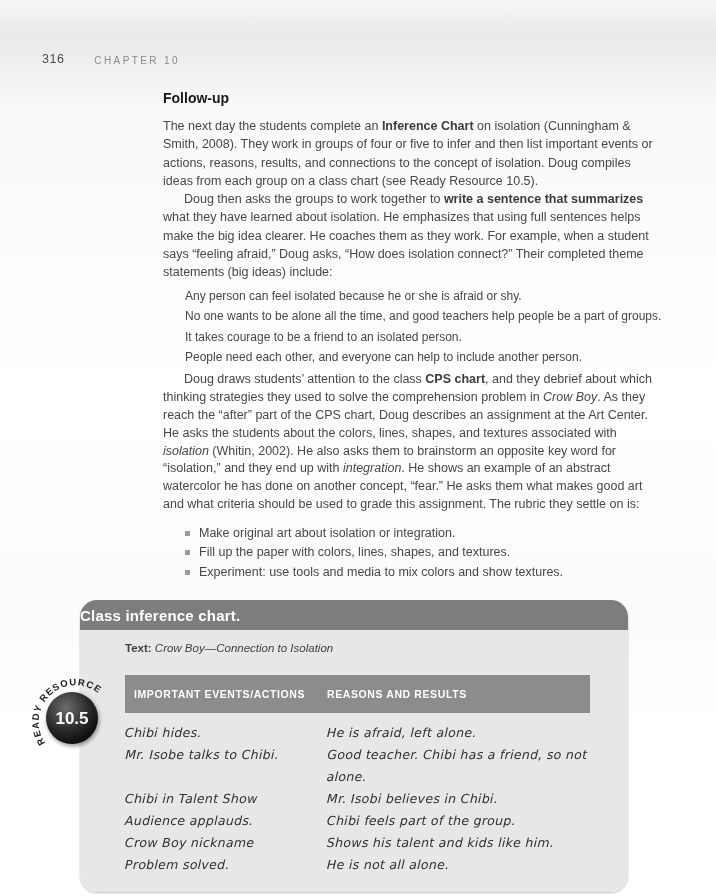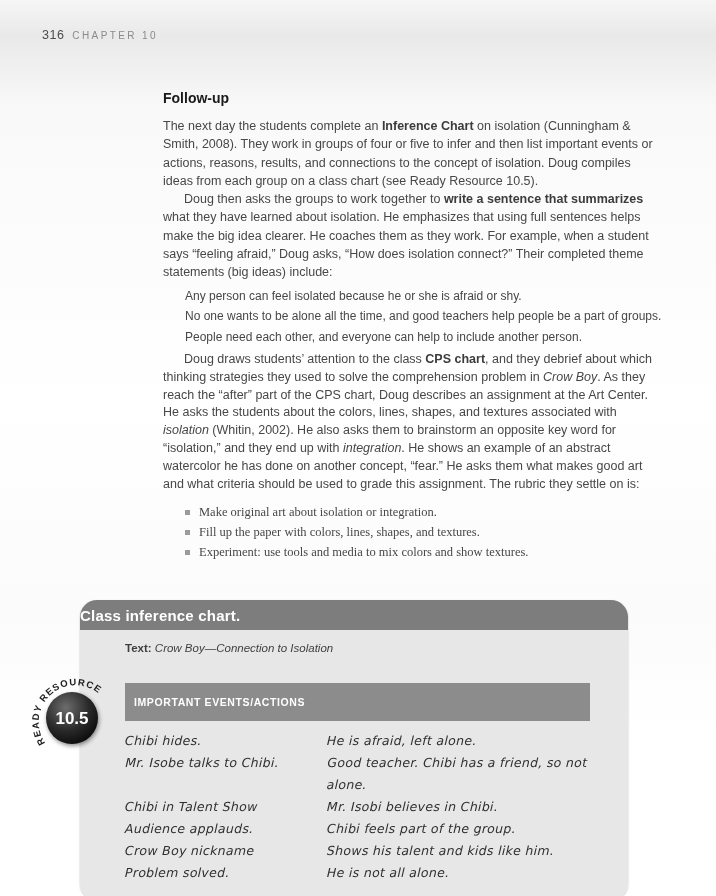--- a/index.html
+++ b/index.html
@@ -5,43 +5,43 @@
   html,body{margin:0;padding:0;}
   .page{
     position:relative;
     width:716px;height:896px;
     overflow:hidden;
     background:linear-gradient(180deg,#f6f6f6 0%,#e9e9e9 4%,#f9f9f9 12%,#ffffff 45%,#fbfbfb 68%,#ffffff 82%,#ffffff 100%);
     font-family:"Liberation Sans","DejaVu Sans",sans-serif;
     color:var(--page-text,#474747);
   }
   
-  .running-head{position:absolute;left:42px;top:28px;display:flex;align-items:center;gap:8px;}
+  .running-head{position:absolute;left:42px;top:52px;display:flex;align-items:flex-end;gap:30px;}
   .folio{font-size:12.5px;color:#4c4c4c;letter-spacing:.5px;}
   .chapter{font-size:10px;color:var(--chapter-label,#8a8a8a);letter-spacing:2.4px;}
   
   .content{position:absolute;left:163px;top:64px;width:500px;margin-top:24px;}
   .follow-up{font-size:14px;line-height:20px;font-weight:bold;color:var(--heading,#1a1a1a);margin:0 0 9px 0;}
   .body-para{font-size:12.5px;line-height:18.3px;margin:0;color:var(--page-text,#474747);}
   .body-para.indent{text-indent:21px;}
   .body-para b{font-weight:bold;color:#3c3c3c;}
   .body-para i{font-style:italic;}
   .themes{margin:5px 0 5px 22px;}
   .themes p{margin:0 0 2.2px 0;font-size:12px;line-height:18.3px;}
   .para3{line-height:17.8px;}
-  .rubric{list-style:none;margin:10px 0 0 22px;padding:0;font-family:Liberation Serif, serif;}
+  .rubric{list-style:none;margin:10px 0 0 22px;padding:0;}
   .rubric li{position:relative;font-size:12.5px;line-height:19.6px;padding-left:14px;margin:0;}
   .rubric .sq{position:absolute;left:0;top:7px;width:5px;height:5px;background:#9b9b9b;display:inline-block;}
   
   .resource{position:absolute;left:80px;top:600px;width:548px;}
   .resource-box{border-radius:17px;overflow:hidden;box-shadow:0 1px 2px rgba(0,0,0,.25);}
   .resource-titlebar{background:var(--title-bar,#7d7d7d);height:30px;display:flex;align-items:center;justify-content:flex-start;}
   .resource-title{color:#ffffff;font-weight:bold;font-size:15px;letter-spacing:.2px;}
   .resource-body{background:var(--box-bg,#e7e7e7);padding:12px 38px 16px 45px;min-height:170px;}
-  .text-line{font-size:11.5px;margin:0 0 29px 0;color:#3f3f3f;}
+  .text-line{font-size:11.5px;margin:0 0 21px 0;color:#3f3f3f;}
   .text-line b{font-weight:bold;}
   .text-line i{font-style:italic;}
   .chart-header{background:var(--table-header,#8c8c8c);height:38px;display:grid;grid-template-columns:193px 1fr;align-items:center;padding:0 12px 0 9px;margin-bottom:9px;}
   .chart-header span{color:#ffffff;font-weight:bold;font-size:10.5px;letter-spacing:.6px;}
   .trow{display:grid;grid-template-columns:202px 1fr;}
   .trow div{
     font-family:"DejaVu Sans","Liberation Sans",sans-serif;
     font-style:italic;
     font-size:12.5px;line-height:22px;
     color:var(--handwriting,#2f2f2f);
@@ -67,20 +67,21 @@
   <div class="content">
     <h2 class="follow-up">Follow-up</h2>
 
     <p class="body-para"><span>The next day the students complete an </span><b>Inference Chart</b><span> on isolation (Cunningham &amp; Smith, 2008). They work in groups of four or five to infer and then list important events or actions, reasons, results, and connections to the concept of isolation. Doug compiles ideas from each group on a class chart (see Ready Resource 10.5).</span></p>
 
     <p class="body-para indent"><span>Doug then asks the groups to work together to </span><b>write a sentence that summarizes</b><span> what they have learned about isolation. He emphasizes that using full sentences helps make the big idea clearer. He coaches them as they work. For example, when a student says “feeling afraid,” Doug asks, “How does isolation connect?” Their completed theme statements (big ideas) include:</span></p>
 
     <div class="themes">
       <p>Any person can feel isolated because he or she is afraid or shy.</p>
       <p>No one wants to be alone all the time, and good teachers help people be a part of groups.</p>
+      <p>It takes courage to be a friend to an isolated person.</p>
       <p>People need each other, and everyone can help to include another person.</p>
     </div>
 
     <p class="body-para indent para3"><span>Doug draws students’ attention to the class </span><b>CPS chart</b><span>, and they debrief about which thinking strategies they used to solve the comprehension problem in </span><i>Crow Boy</i><span>. As they reach the “after” part of the CPS chart, Doug describes an assignment at the Art Center. He asks the students about the colors, lines, shapes, and textures associated with </span><i>isolation</i><span> (Whitin, 2002). He also asks them to brainstorm an opposite key word for “isolation,” and they end up with </span><i>integration</i><span>. He shows an example of an abstract watercolor he has done on another concept, “fear.” He asks them what makes good art and what criteria should be used to grade this assignment. The rubric they settle on is:</span></p>
 
     <ul class="rubric">
       <li><span class="sq"></span><span>Make original art about isolation or integration.</span></li>
       <li><span class="sq"></span><span>Fill up the paper with colors, lines, shapes, and textures.</span></li>
       <li><span class="sq"></span></li>
       <li><span class="sq"></span><span>Experiment: use tools and media to mix colors and show textures.</span></li>
@@ -89,20 +90,21 @@
 
   <div class="resource">
     <div class="resource-box">
       <div class="resource-titlebar">
         <span class="resource-title">Class inference chart.</span>
       </div>
       <div class="resource-body">
         <p class="text-line"><b>Text:</b> <i>Crow Boy—Connection to Isolation</i></p>
         <div class="chart-header">
           <span>IMPORTANT EVENTS/ACTIONS</span>
+          <span>REASONS AND RESULTS</span>
         </div>
         <div>
           <div class="trow">
               <div>Chibi hides.</div>
               <div>He is afraid, left alone.</div>
             </div>
           <div class="trow">
               <div>Mr. Isobe talks to Chibi.</div>
               <div>Good teacher. Chibi has a friend, so not alone.</div>
             </div>

